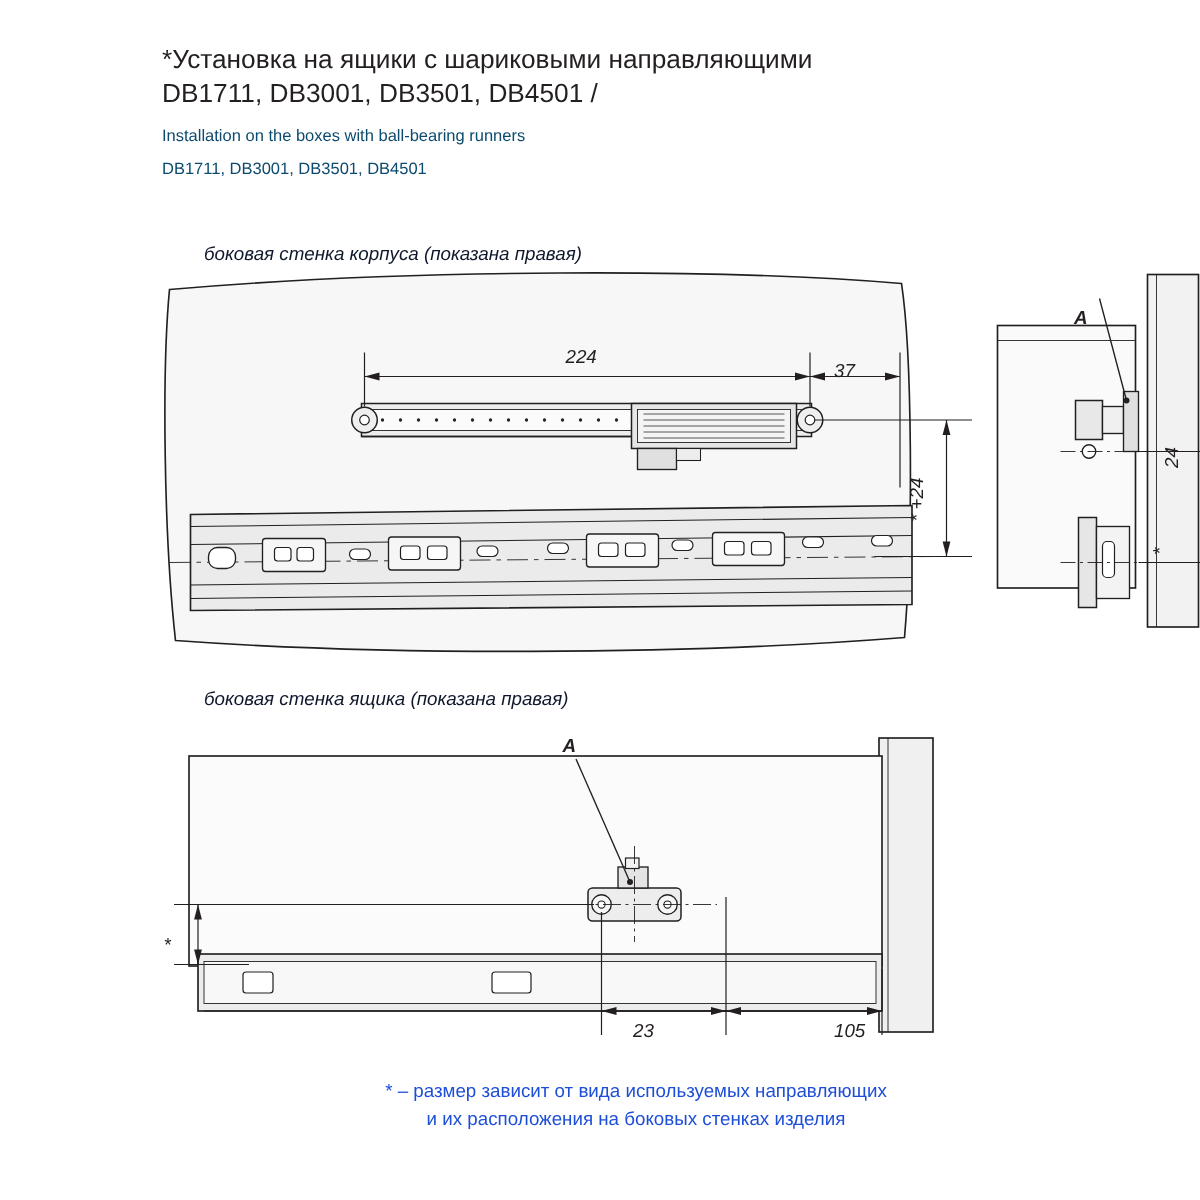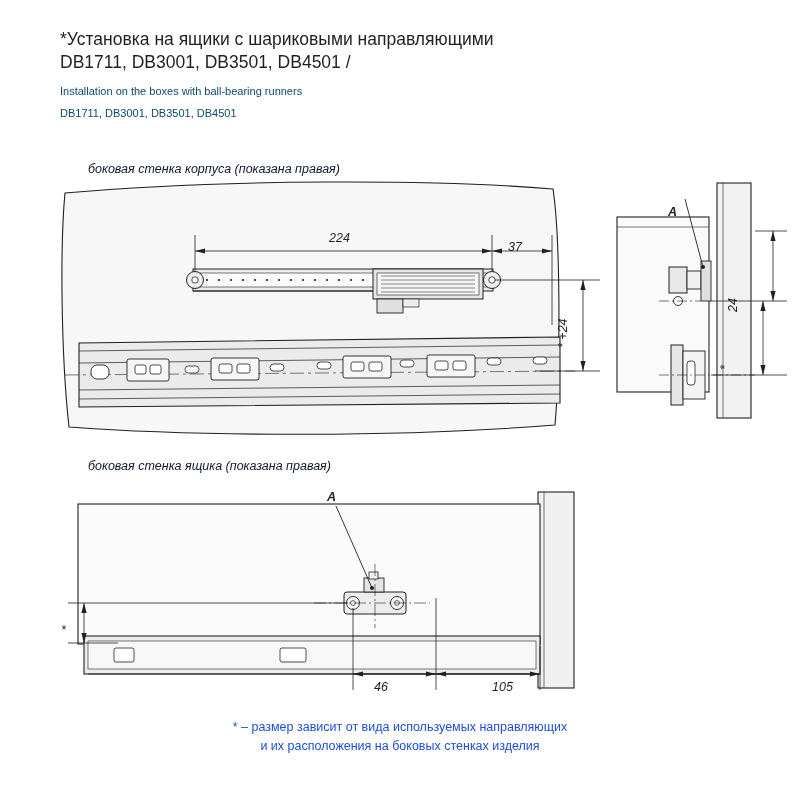--- a/index.html
+++ b/index.html
@@ -11,20 +11,21 @@
     width: 800px;
     height: 800px;
     position: relative;
     font-family: "Liberation Sans", sans-serif;
     color: #231f20;
     overflow: hidden;
   }
   .page {
     position: absolute;
     inset: 0;
+    margin-left: 48px;
   }
   
   .title-block {
     position: absolute;
     left: 60px;
     top: 28px;
     width: 700px;
   }
   .title-ru {
     font-size: 17.5px;
@@ -304,19 +305,19 @@
     <g fill="#231f20">
       <polygon points="295,196 305,193.4 305,198.6"></polygon>
       <polygon points="378,196 368,193.4 368,198.6"></polygon>
       <polygon points="378,196 388,193.4 388,198.6"></polygon>
       <polygon points="482,196 472,193.4 472,198.6"></polygon>
     </g>
   </svg>
 
   <div class="dim" style="left:327px; top:490px; font-weight:bold;">A</div>
   <div class="dim" style="left:61px; top:623px;">*</div>
-  <div class="dim" style="left:374px; top:680px;">46</div>
-  <div class="dim" style="left:492px; top:680px;">105</div>
+  <div class="dim" style="left:374px; top:680px;">23</div>
+  <div class="dim" style="left:508px; top:680px;">105</div>
 
   <div class="footnote" style="top:718px;">*  – размер зависит от вида используемых направляющих
 и их расположения на боковых стенках изделия</div>
 
 </div>
 
 </body></html>

